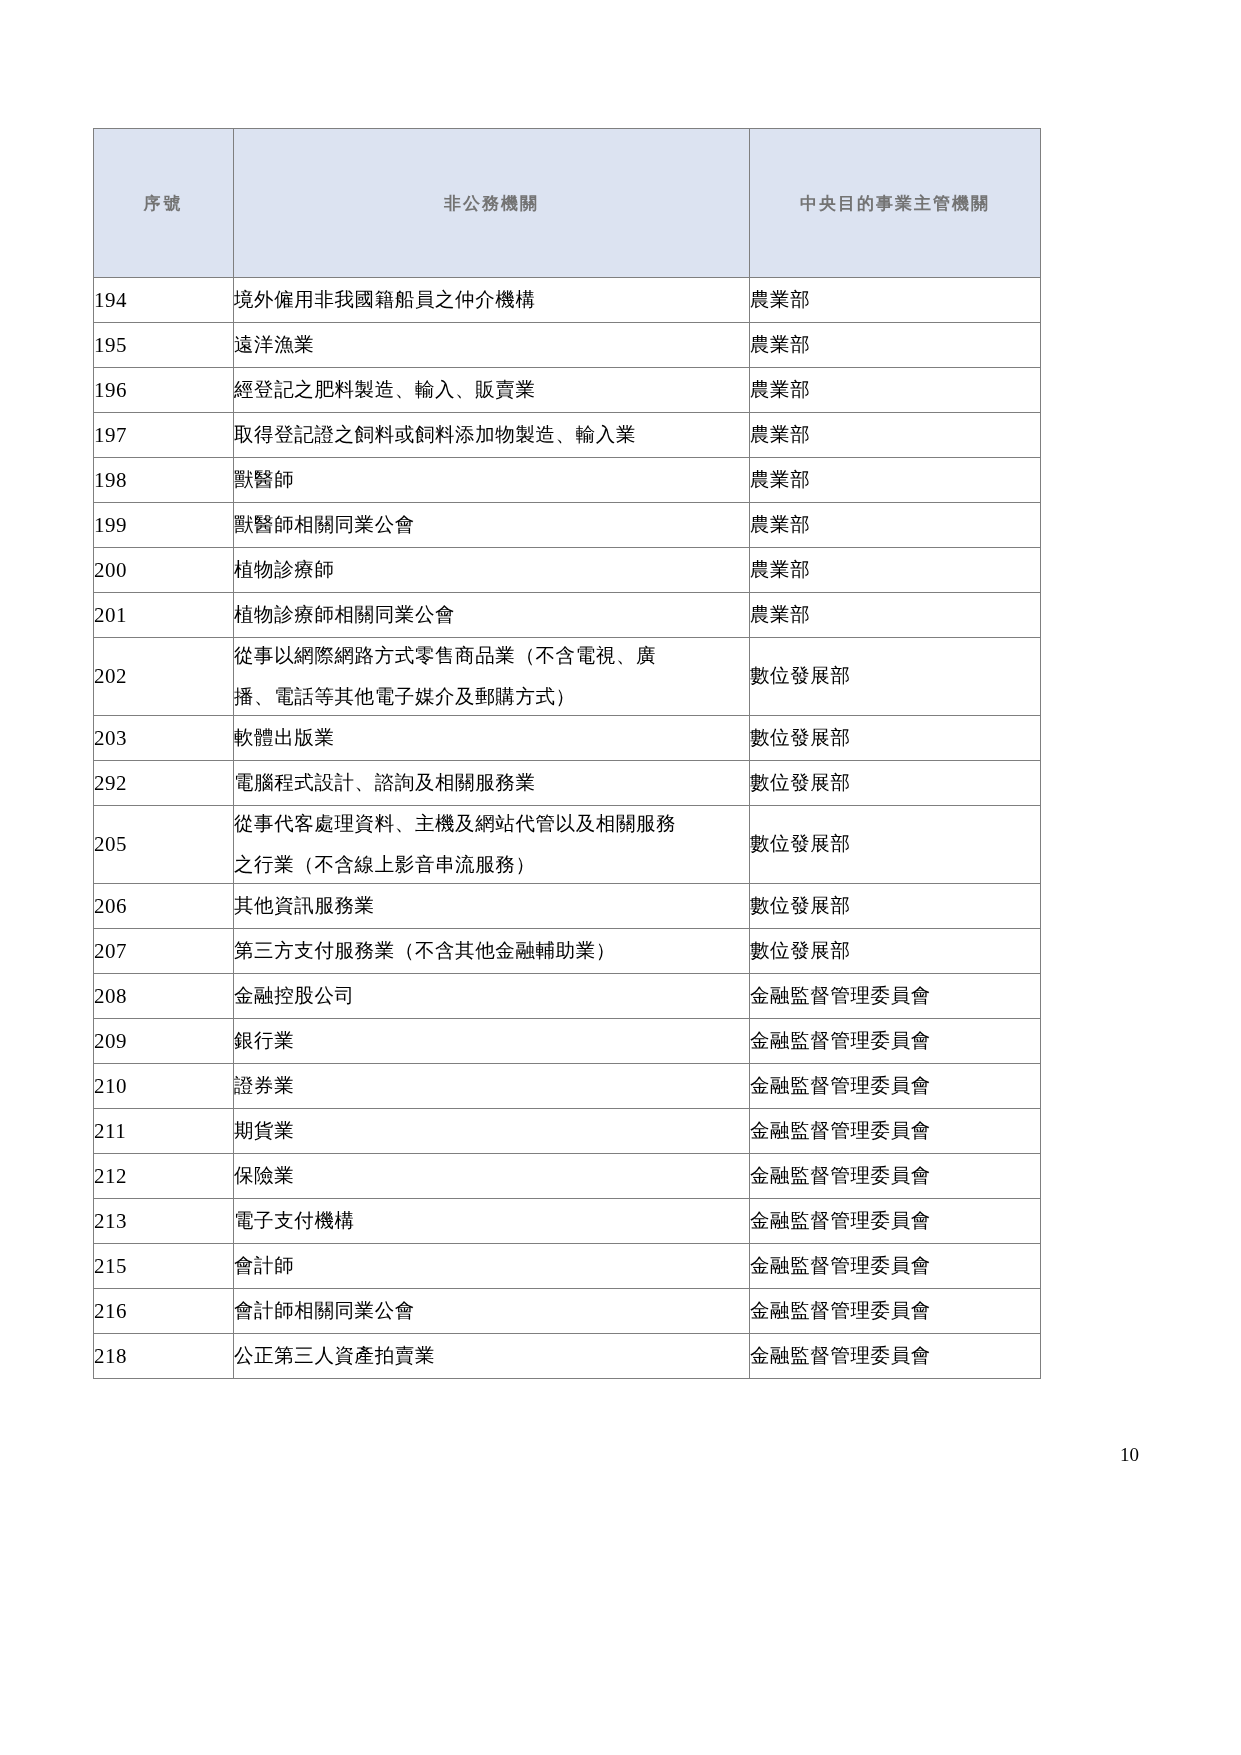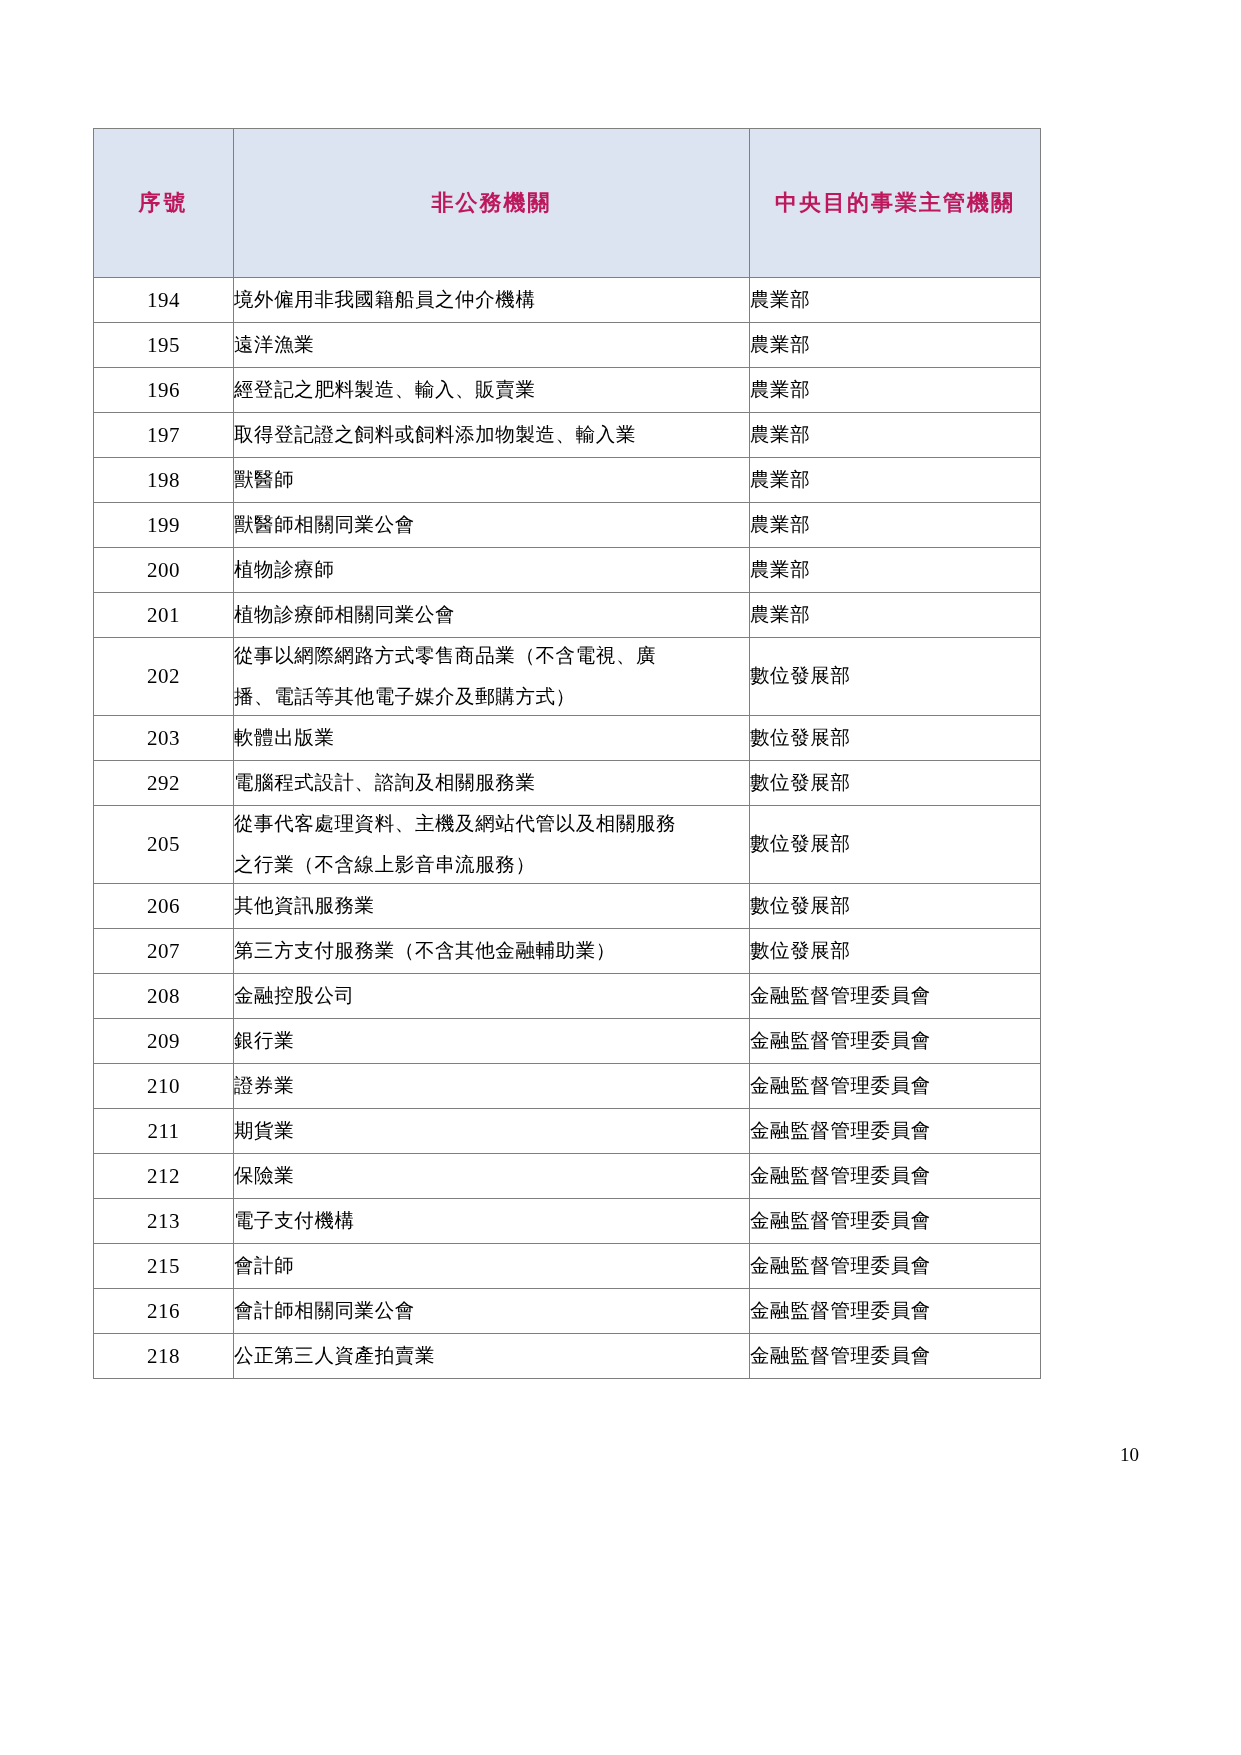--- a/index.html
+++ b/index.html
@@ -38,35 +38,35 @@
     vertical-align: middle;
   }
   col.c-seq { width: 140px; }
   col.c-org { width: 516px; }
   col.c-auth { width: 291px; }
 
   thead th {
     background: #dce3f1;
     height: 148px;
     font-weight: bold;
-    font-size: 22px;
+    font-size: 17px;
     letter-spacing: 2px;
     text-align: center;
-    color: #be185d;
+    color: #737373;
     font-family: "DejaVu Serif", "Liberation Serif", serif;
   }
   thead th.h-seq { letter-spacing: 3px; }
 
   tbody td {
     font-size: 19.5px;
     color: #000;
     line-height: 1.45;
   }
   td.seq {
-    text-align: center;
+    text-align: left;
     font-family: "Liberation Serif", "DejaVu Serif", serif;
     font-size: 21px;
     letter-spacing: 0.5px;
   }
   td.org {
     text-align: left;
     padding: 6px 10px 6px 12px;
     letter-spacing: 0.6px;
   }
   td.auth {

